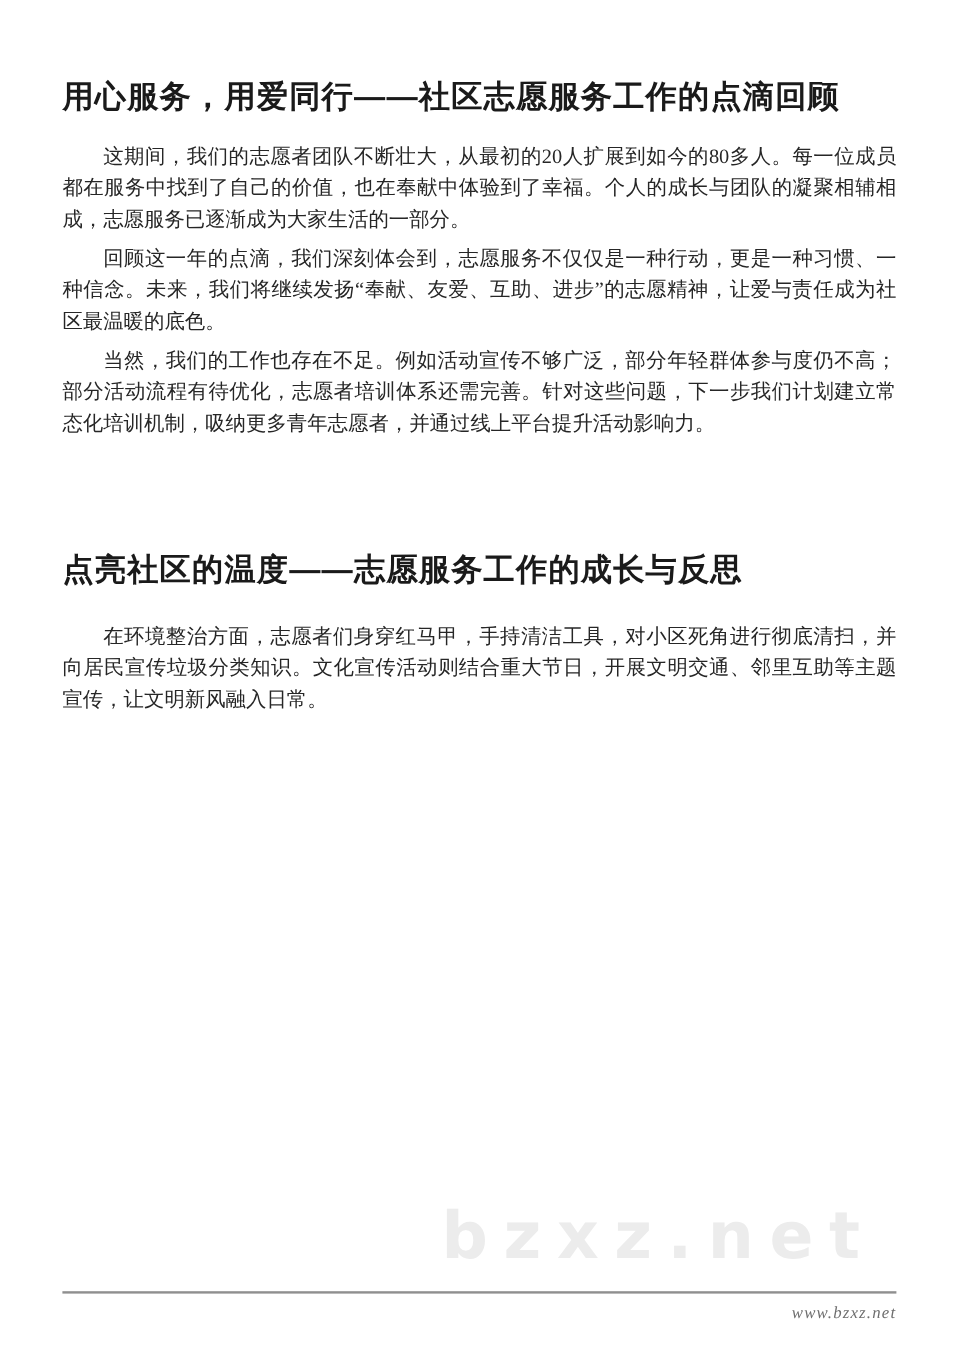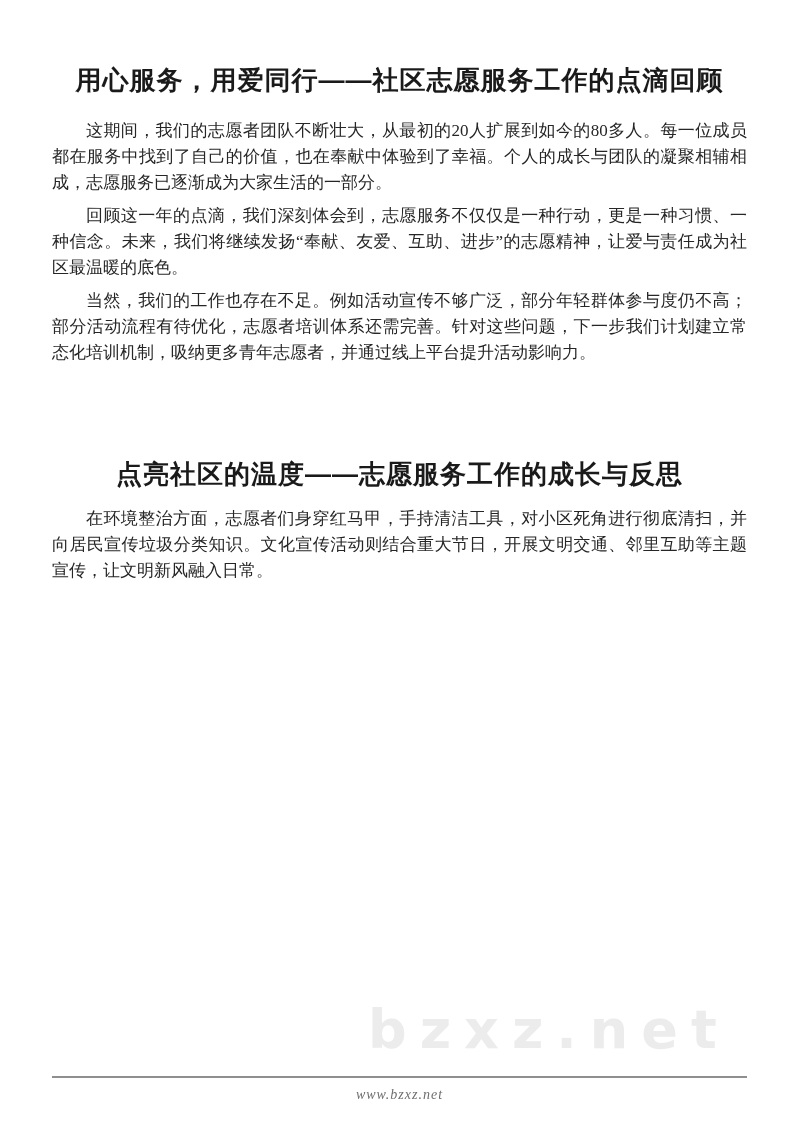--- a/index.html
+++ b/index.html
@@ -28,27 +28,26 @@
     position: relative;
     z-index: 1;
     padding: 62px 53px 0 52px;
   }
   .article-title {
     margin: 0 0 20px 0;
     font-family: "Liberation Sans", sans-serif;
     font-weight: bold;
     font-size: 26px;
     line-height: 36px;
-    text-align: center;
     color: #1a1a1a;
     letter-spacing: 1px;
   }
   .article + .article .article-title {
     margin-top: 90px;
-    margin-bottom: 14px;
+    margin-bottom: 26px;
   }
   .para {
     margin: 0 0 7px 0;
     font-size: 17px;
     line-height: 26px;
     text-align: justify;
     color: #262626;
   }
   .para.indent { text-indent: 2em; }
   .footer {
@@ -57,21 +56,21 @@
     right: 53px;
     top: 1076px;
     z-index: 1;
   }
   .footer-rule {
     height: 0;
     border-top: 2px solid #8f8f8f;
   }
   .footer-url {
     margin-top: 9px;
-    text-align: center;
+    text-align: right;
     font-family: "Liberation Serif", serif;
     font-style: italic;
     font-size: 14px;
     letter-spacing: 1px;
     color: #6e6e6e;
   }
 </style>
 </head>
 <body>
 

